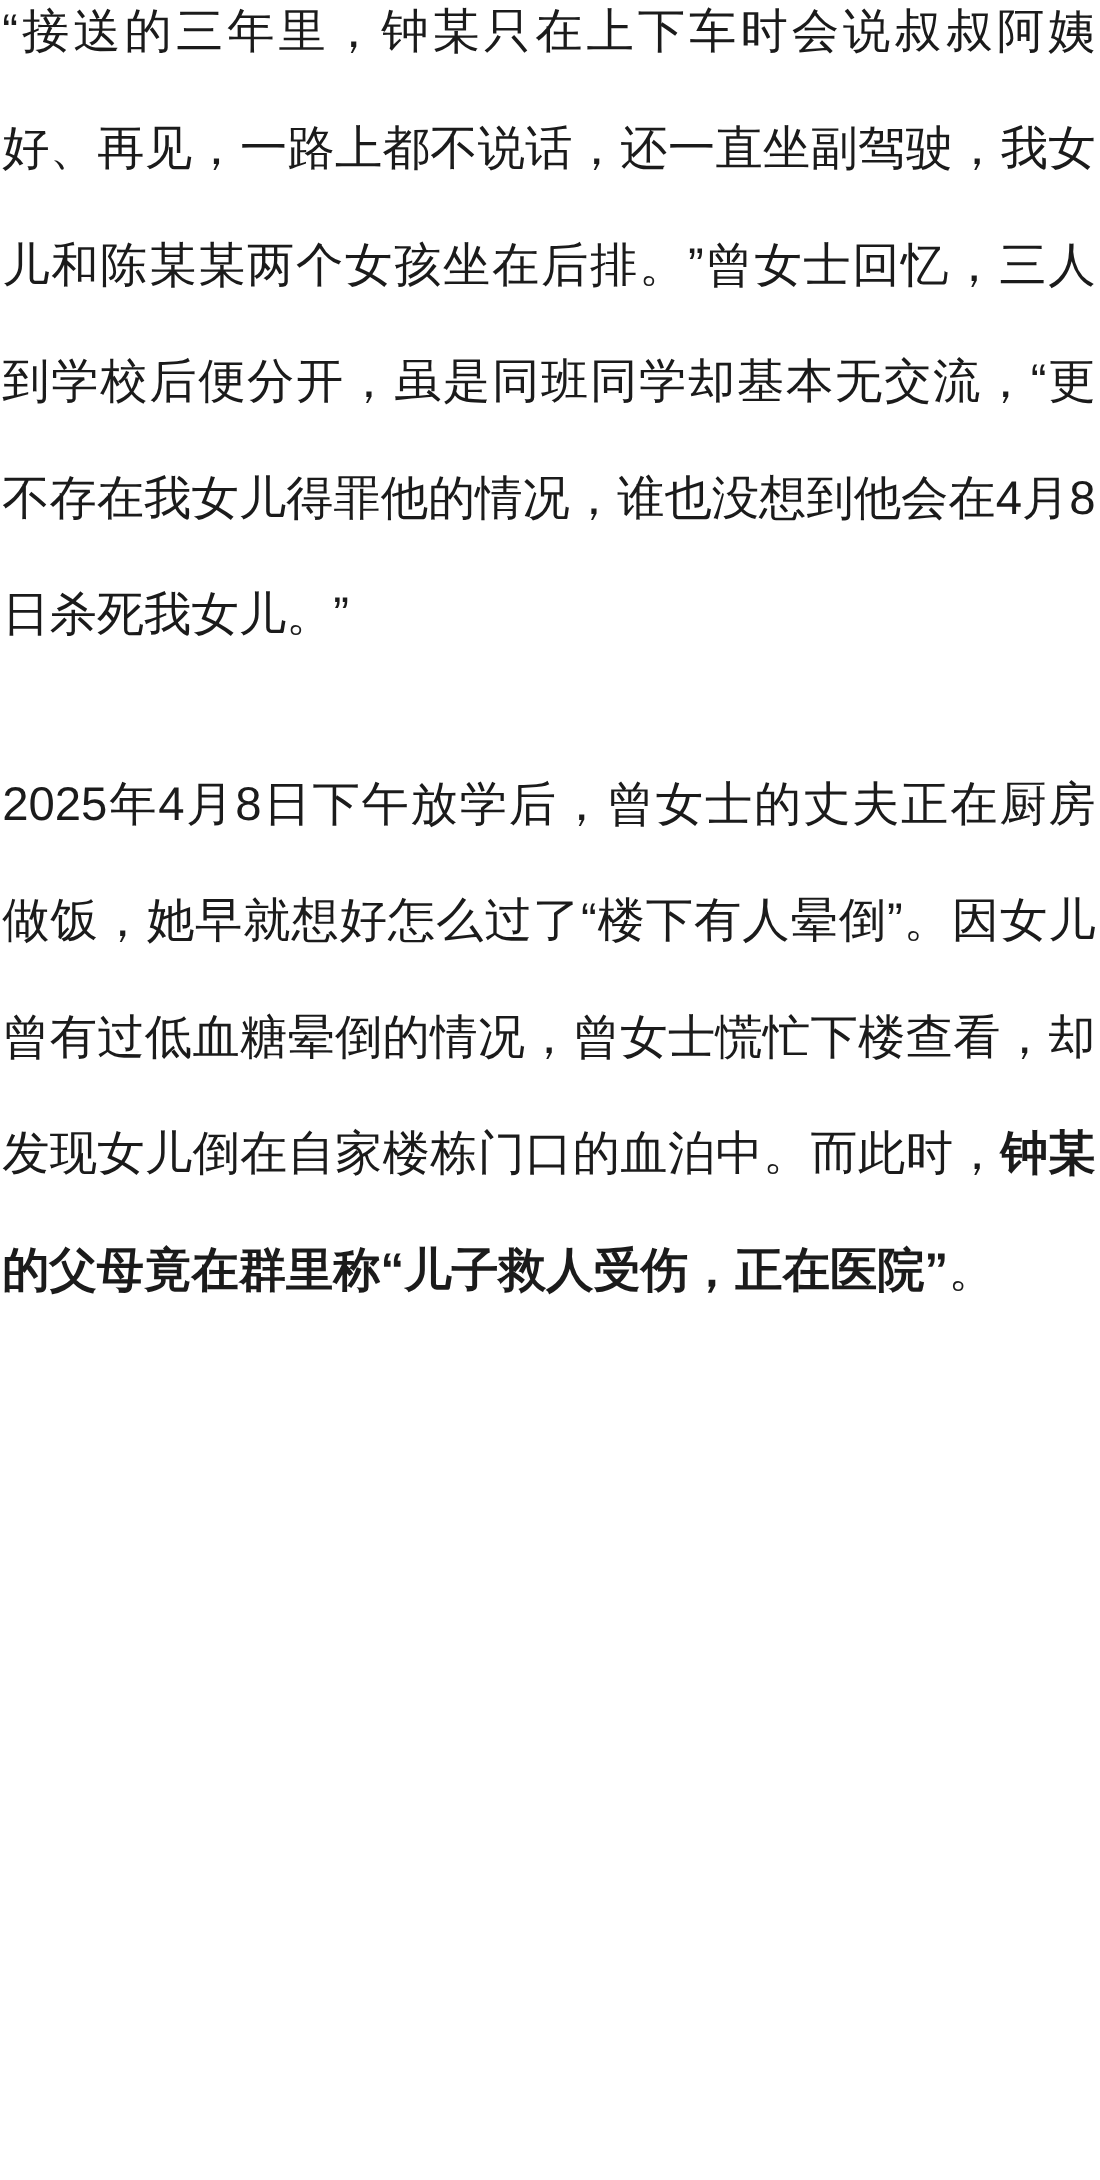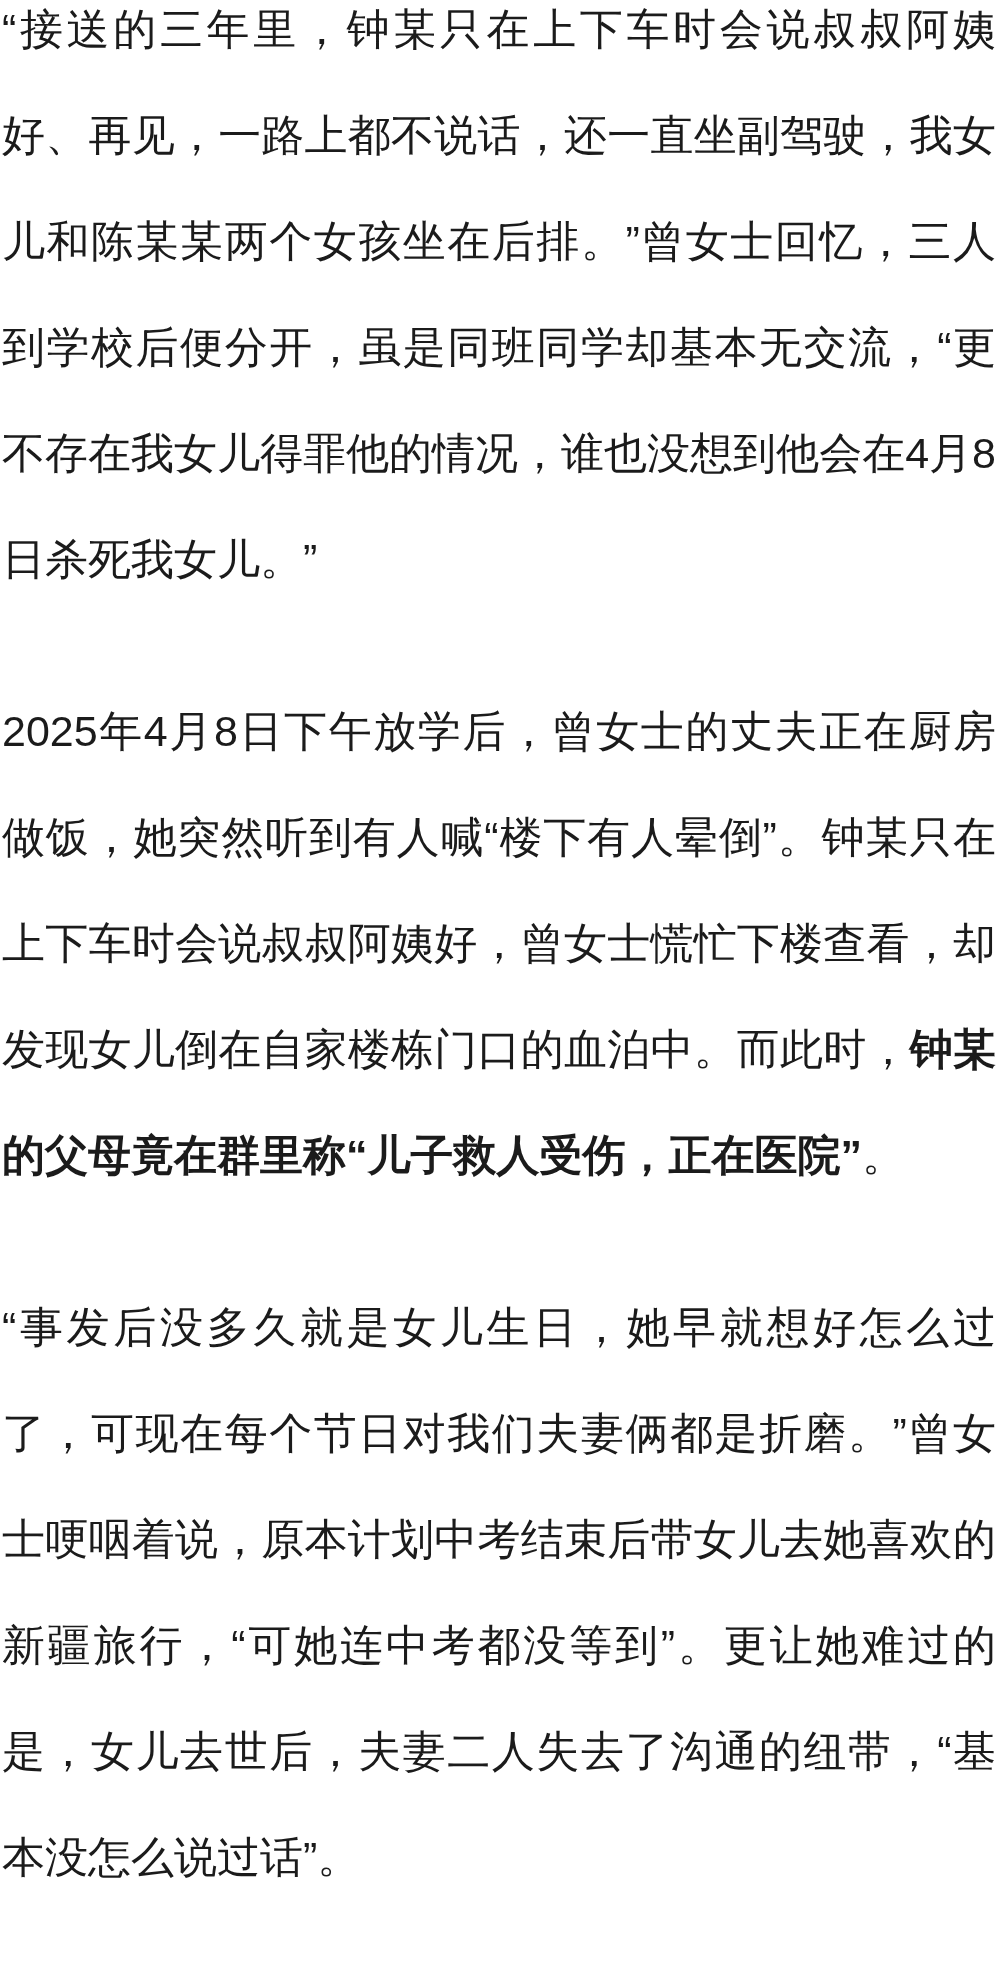--- a/index.html
+++ b/index.html
@@ -35,15 +35,14 @@
   }
   .seg.bold {
     font-weight: 700;
   }
 </style>
 </head>
 <body>
 
 <main class="article">
     <p><span class="seg">“接送的三年里，钟某只在上下车时会说叔叔阿姨好、再见，一路上都不说话，还一直坐副驾驶，我女儿和陈某某两个女孩坐在后排。”曾女士回忆，三人到学校后便分开，虽是同班同学却基本无交流，“更不存在我女儿得罪他的情况，谁也没想到他会在4月8日杀死我女儿。”</span></p>
-    <p><span class="seg">2025年4月8日下午放学后，曾女士的丈夫正在厨房做饭，她突然听到有人喊“楼下有人晕倒”。钟某只在上下车时会说叔叔阿姨好，曾女士慌忙下楼查看，却发现女儿倒在自家楼栋门口的血泊中。而此时，</span><span class="seg bold">钟某的父母竟在群里称“儿子救人受伤，正在医院”</span><span class="seg">。</span></p>
-    <p><span class="seg">“事发后没多久就是女儿生日，她早就想好怎么过了，可现在每个节日对我们夫妻俩都是折磨。”曾女士哽咽着说，原本计划中考结束后带女儿去她喜欢的新疆旅行，“可她连中考都没等到”。更让她难过的是，女儿去世后，夫妻二人失去了沟通的纽带，“基本没怎么说过话”。</span></p>
+    <p><span class="seg">2025年4月8日下午放学后，曾女士的丈夫正在厨房做饭，她早就想好怎么过了“楼下有人晕倒”。因女儿曾有过低血糖晕倒的情况，曾女士慌忙下楼查看，却发现女儿倒在自家楼栋门口的血泊中。而此时，</span><span class="seg bold">钟某的父母竟在群里称“儿子救人受伤，正在医院”</span><span class="seg">。</span></p>
   </main>
 
 </body></html>

